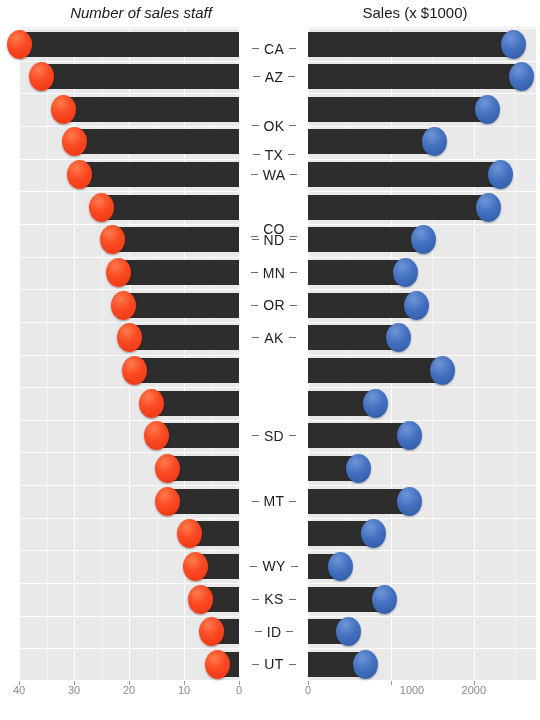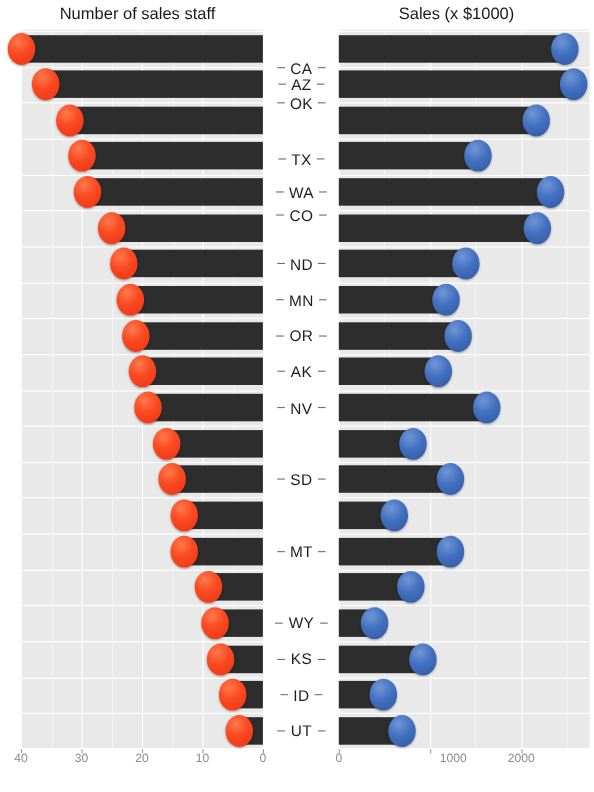--- a/index.html
+++ b/index.html
@@ -8,21 +8,21 @@
     font-family:"Liberation Sans",sans-serif;
     overflow:hidden;
   }
   #root{position:relative;width:540px;height:720px;}
 
   .panel-title{
     position:absolute;text-align:center;
     font-size:15px;color:#1a1a1a;
     top:4px;
   }
-  #title-left{left:0;width:250px;}
+  #title-left{left:16px;width:250px;font-style:italic;}
   #title-right{left:290px;width:250px;}
 
   .plot{
     position:absolute;
     top:27px;height:653px;
     background:#e9e9e9;
   }
   #plot-left{left:19px;width:220px;}
   #plot-right{left:308px;width:228px;}
 
@@ -304,46 +304,46 @@
         <div class="bar" style="width: 40.6255px;"></div>
         <div class="dot blue" style="left: 28.1255px;"></div>
       </div>
       <div class="row" style="top: 624.85px; left: 0px; right: 0px;">
         <div class="bar" style="width: 57.2073px;"></div>
         <div class="dot blue" style="left: 44.7073px;"></div>
       </div>
     </div>
 
   <div class="cat-axis" id="cat-axis">
-      <div class="cat" style="top: 22px;">
+      <div class="cat" style="top: 9px;">
         <span class="dash"></span>
         <span class="cat-label">CA</span>
         <span class="dash"></span>
       </div>
       <div class="cat" style="top: 37.15px;">
         <span class="dash"></span>
         <span class="cat-label">AZ</span>
         <span class="dash"></span>
       </div>
-      <div class="cat" style="top: 54px;">
+      <div class="cat" style="top: 86px;">
         <span class="dash"></span>
         <span class="cat-label">OK</span>
         <span class="dash"></span>
       </div>
-      <div class="cat" style="top: 105px;">
+      <div class="cat" style="top: 115px;">
         <span class="dash"></span>
         <span class="cat-label">TX</span>
         <span class="dash"></span>
       </div>
       <div class="cat" style="top: 135.1px;">
         <span class="dash"></span>
         <span class="cat-label">WA</span>
         <span class="dash"></span>
       </div>
-      <div class="cat" style="top: 156px;">
+      <div class="cat" style="top: 185px; align-items: flex-end;">
         <span class="dash"></span>
         <span class="cat-label">CO</span>
         <span class="dash"></span>
       </div>
       <div class="cat" style="top: 200.4px;">
         <span class="dash"></span>
         <span class="cat-label">ND</span>
         <span class="dash"></span>
       </div>
       <div class="cat" style="top: 233.05px;">
@@ -352,25 +352,20 @@
         <span class="dash"></span>
       </div>
       <div class="cat" style="top: 265.7px;">
         <span class="dash"></span>
         <span class="cat-label">OR</span>
         <span class="dash"></span>
       </div>
       <div class="cat" style="top: 298.35px;">
         <span class="dash"></span>
         <span class="cat-label">AK</span>
-        <span class="dash"></span>
-      </div>
-      <div class="cat" style="top: 331px;">
-        <span class="dash"></span>
-        <span class="cat-label">NV</span>
         <span class="dash"></span>
       </div>
       <div class="cat" style="top: 396.3px;">
         <span class="dash"></span>
         <span class="cat-label">SD</span>
         <span class="dash"></span>
       </div>
       <div class="cat" style="top: 461.6px;">
         <span class="dash"></span>
         <span class="cat-label">MT</span>

